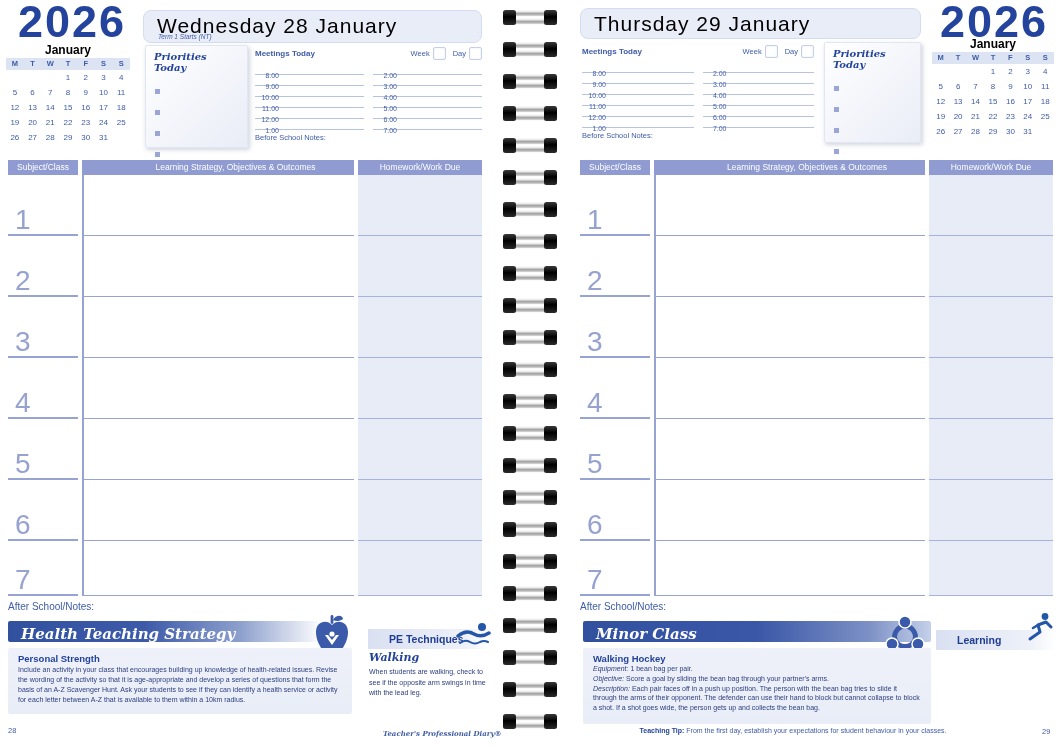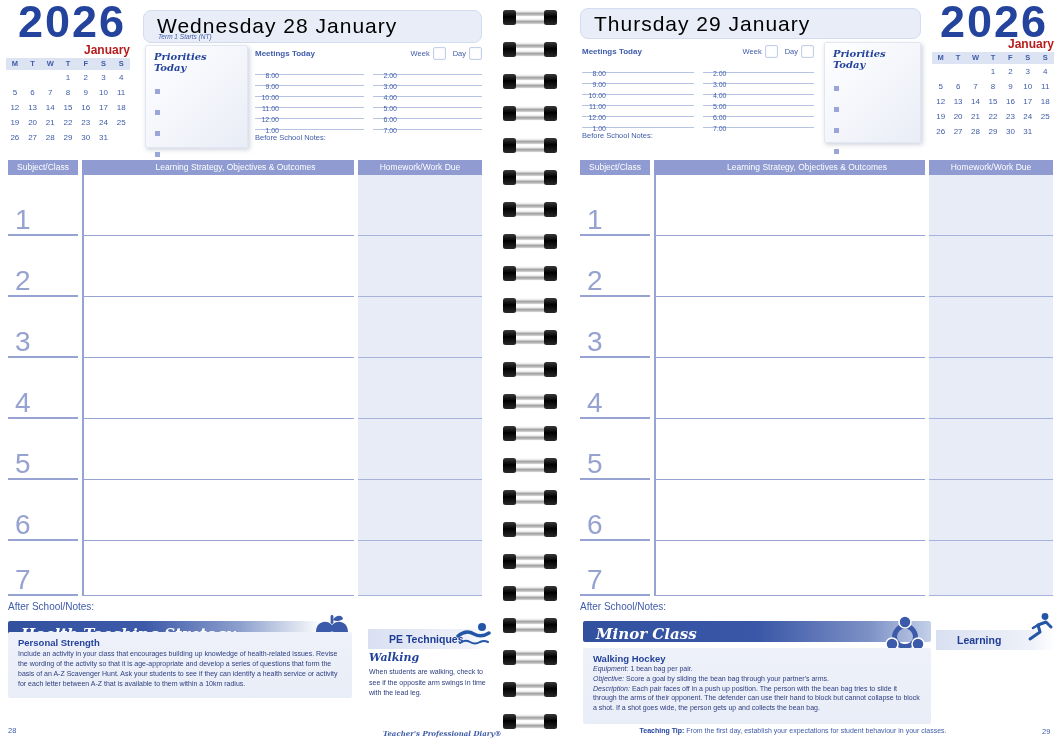--- a/index.html
+++ b/index.html
@@ -7,21 +7,21 @@
   body { font-family:"Liberation Sans", sans-serif; }
   .sheet { position:relative; width:1061px; height:750px; background:#fff; overflow:hidden; }
 
   
   .year { position:absolute; font-size:45px; font-weight:700; color:#24439c; letter-spacing:2px; text-align:center; }
   .year-left { left:12px; top:-4px; width:120px; }
   .year-right { left:934px; top:-4px; width:120px; }
   .minical { position:absolute; }
   .minical-left { left:6px; top:43px; width:124px; }
   .minical-right { left:932px; top:37px; width:122px; }
-  .cal-month { text-align:right; font-size:12px; font-weight:700; color:#b91c1c; height:15px; }
+  .cal-month { text-align:center; font-size:12px; font-weight:700; color:#000000; height:15px; }
   .cal-row { display:flex; height:15px; }
   .cal-row.cal-head { background:#dce3f2; height:12px; }
   .cal-cell { flex:1; text-align:center; font-size:8px; line-height:15px; color:#3f5ca8; }
   .cal-head .cal-cell { font-size:7.5px; line-height:12px; font-weight:700; }
 
   
   .dayhdr { position:absolute; background:#e9edf8; border:1px solid #d3dcf0; border-radius:8px; }
   .dayhdr-left { left:143px; top:10px; width:339px; height:33px; }
   .dayhdr-right { left:580px; top:8px; width:341px; height:31px; }
   .dayhdr .title { font-size:21px; color:#000000; padding:3px 0 0 13px; letter-spacing:1px; }
@@ -74,21 +74,21 @@
   .after-right { left:580px; top:601px; }
 
   
   .banner-dark { position:absolute; height:21px; border-radius:2px; }
   .banner-health { left:8px; top:621px; width:342px;
      background:linear-gradient(90deg,#31519f 0%,#3d5aa9 40%,#8da0cd 68%,rgba(255,255,255,0) 92%); }
   .banner-mg { left:583px; top:621px; width:348px;
      background:linear-gradient(90deg,#31519f 0%,#3a57a7 50%,#7c90c5 82%,#c4d0e9 100%); }
   .banner-dark .btitle { color:#fff; font-size:15px; line-height:26px; padding-left:13px; }
   .feature-box { position:absolute; background:linear-gradient(180deg,#eef1f9,#e9edf7); border-radius:2px; padding:5px 10px; }
-  .box-health { left:8px; top:632px; width:344px; height:66px; }
+  .box-health { left:8px; top:648px; width:344px; height:66px; }
   .box-mg { left:583px; top:648px; width:348px; height:76px; }
   .feat-sub { font-size:9.5px; font-weight:700; color:#24439c; }
   .feat-body { font-size:7px; line-height:1.45; color:#2f4080; margin-top:1px; }
   .feat-line { font-size:7px; line-height:1.4; color:#2f4080; }
   .ilabel { font-style:italic; }
   .banner-light { position:absolute; height:20px; background:linear-gradient(90deg,#d9e0f1 0%,#eef1f9 80%,rgba(255,255,255,0)); }
   .banner-pe { left:368px; top:629px; width:122px; }
   .banner-wb { left:936px; top:630px; width:119px; }
   .banner-light .ltitle { font-size:10.5px; font-weight:700; color:#1f3d94; line-height:20px; padding-left:21px; }
   .pe-sub { position:absolute; left:369px; top:651px; font-size:11px; color:#24439c; }

